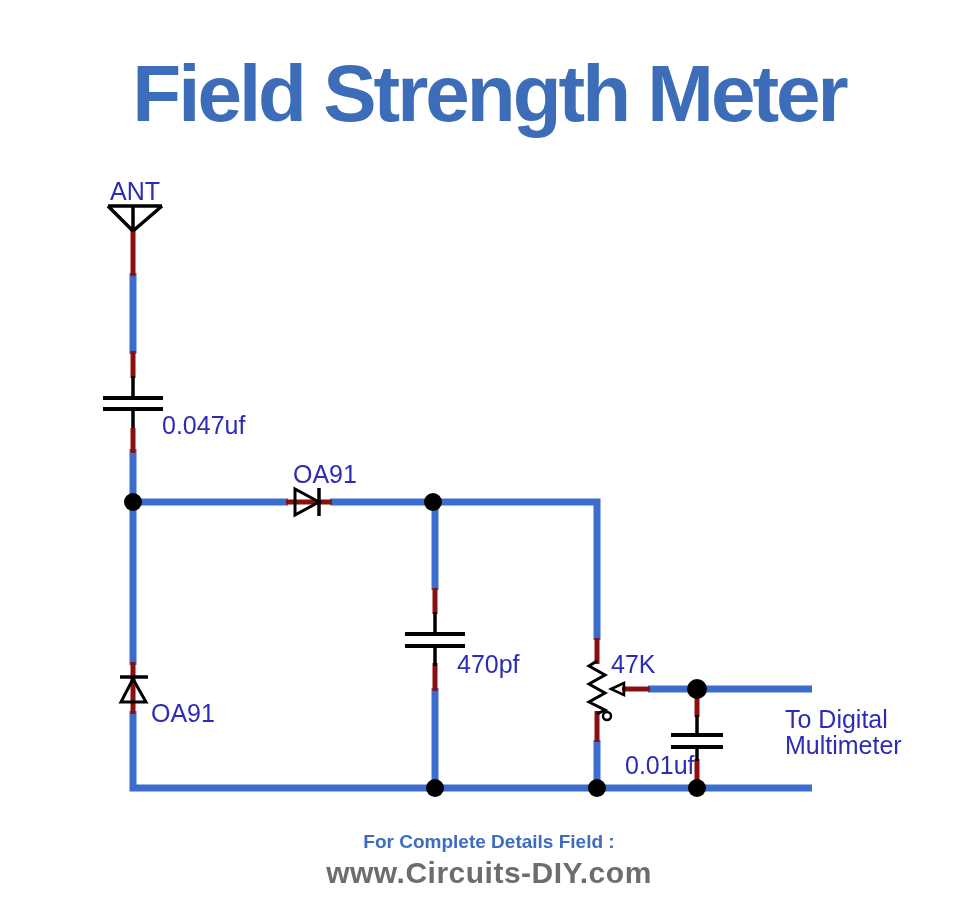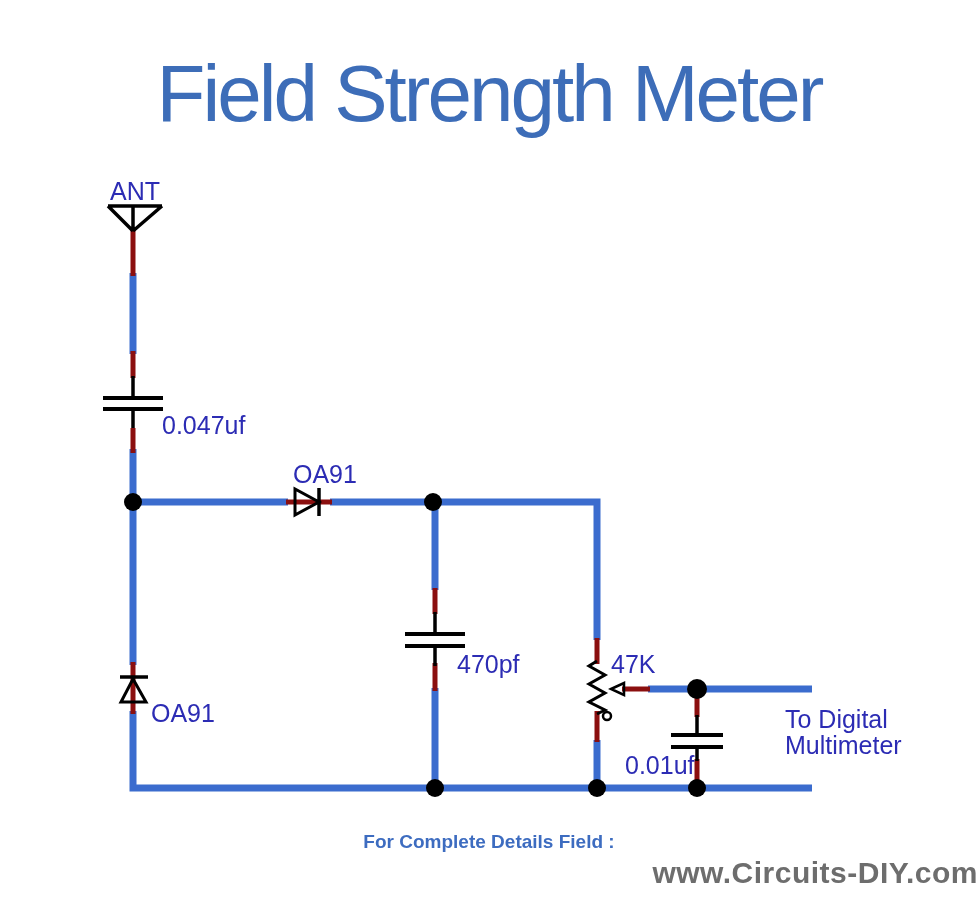--- a/index.html
+++ b/index.html
@@ -6,21 +6,21 @@
   .page{
     position:relative;
     width:978px;height:915px;
     background:var(--background,#fff);
     font-family:"Liberation Sans", sans-serif;
     overflow:hidden;
   }
   .title{
     position:absolute;top:55px;left:0;width:100%;
     margin:0;text-align:center;
-    font-size:80px;line-height:78px;font-weight:normal;letter-spacing:-3px;
+    font-size:80px;line-height:78px;font-weight:bold;letter-spacing:-3px;
     color:var(--title,#3d6db8);
   }
   svg.circuit{position:absolute;left:0;top:0;}
   .wire{stroke:var(--wire,#3b6cce);stroke-width:7;fill:none;stroke-linejoin:miter;}
   .lead{stroke:var(--lead,#8b0f0f);stroke-width:5;fill:none;}
   .sym{stroke:var(--symbol,#000);stroke-width:3.5;fill:none;}
   .sym-thin{stroke:var(--symbol,#000);stroke-width:3;fill:none;}
   .plate{stroke:var(--symbol,#000);stroke-width:4;fill:none;}
   .dot{fill:var(--symbol,#000);stroke:none;}
   .lbl{
@@ -29,21 +29,20 @@
     font-size:25px;
   }
   .footer{position:absolute;left:0;top:831px;width:100%;text-align:center;}
   .footer-heading{
     font-size:19px;font-weight:bold;
     color:var(--footer-heading,#3d6cc0);
   }
   .footer-url{
     font-size:30px;font-weight:bold;margin-top:3px;letter-spacing:0.5px;
     color:var(--footer-url,#6d6d6d);
-    text-align:right;
   }
 </style>
 </head>
 <body>
 
 <div class="page">
 
   <h1 class="title">Field Strength Meter</h1>
 
   <svg class="circuit" width="978" height="915" viewBox="0 0 978 915">

